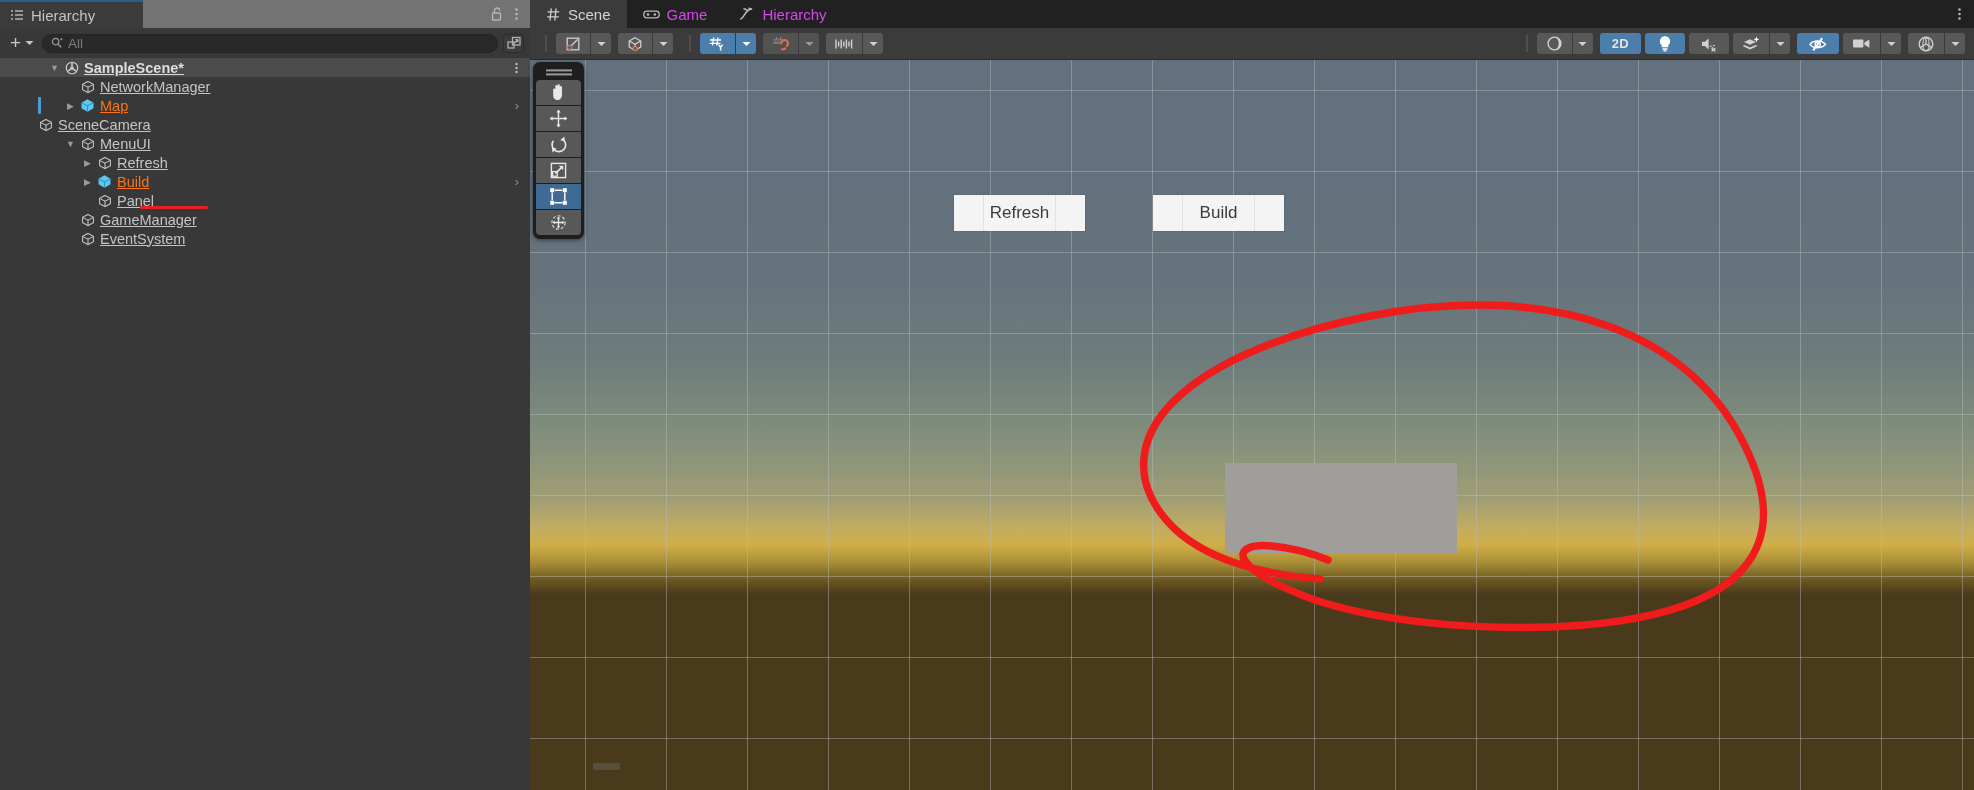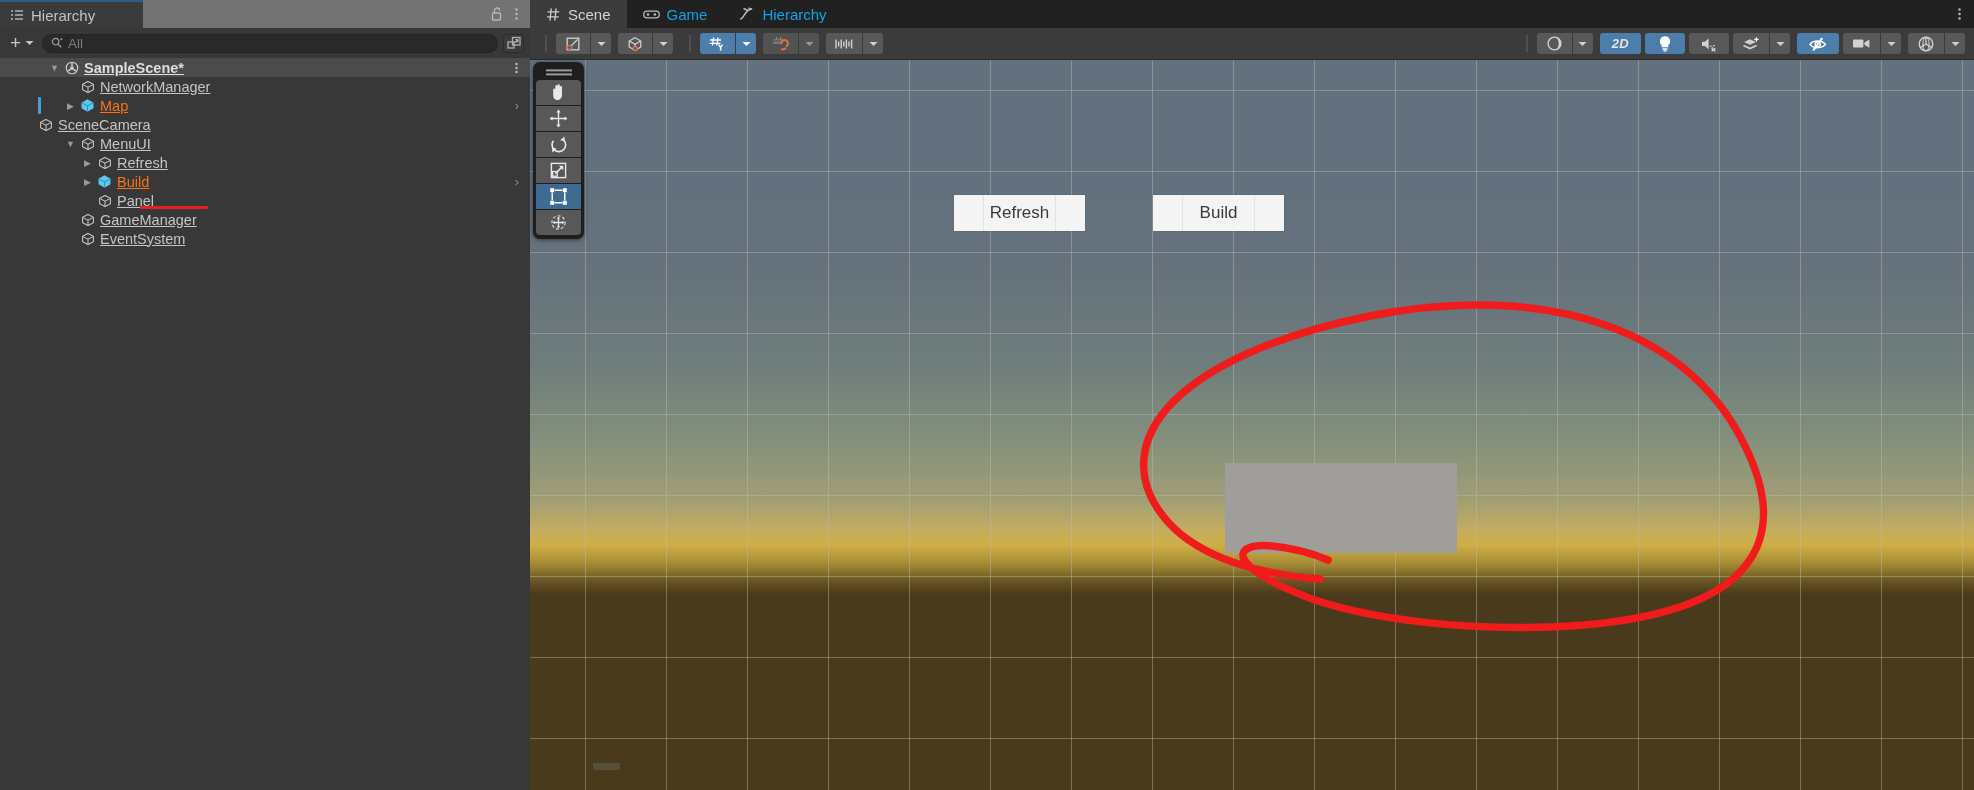--- a/index.html
+++ b/index.html
@@ -84,40 +84,40 @@
   }
 
   
   .sceneview { flex: 1; position: relative; background: #383838; }
   .s-tabbar {
     height: 28px; background: #212121; display: flex; align-items: stretch;
     position: relative;
   }
   .s-tab {
     display: flex; align-items: center; gap: 7px;
-    padding: 0 16px; color: #0ea5e9; font-size: 15px;
+    padding: 0 16px; color: #d946ef; font-size: 15px;
   }
   .s-tab.active { background: #3b3b3b; color: #d4d4d4; }
   .s-tab-spacer { flex: 1; }
   .s-tab-kebab { display: flex; align-items: center; padding-right: 12px; }
 
   .s-toolbar {
     height: 32px; background: #3b3b3b; display: flex; align-items: center;
     padding: 0 6px; gap: 0px; border-bottom: 1px solid #2b2b2b;
   }
   .tb-sep {
     width: 0; height: 17px; border-left: 1px solid #565656;
     border-right: 1px solid #565656; margin: 0 9px; opacity: .75;
   }
   .tb-btn {
     height: 21px; background: #585858; border-radius: 3px;
     display: flex; align-items: center; justify-content: center;
     padding: 0 7px; margin-right: 3px; min-width: 25px;
   }
-  .tb-btn.wide { padding: 0 9px; font-style: italic; }
+  .tb-btn.wide { padding: 0 9px; }
   .tb-btn.blue { background: #4c7eab; }
   .tb-btn.dim { background: #525252; }
   .tb-btn.caret { padding: 0 5px; min-width: 20px; }
   .tb-group { display: flex; align-items: center; margin-right: 7px; }
   .tb-group .tb-btn { margin-right: 0; border-radius: 0; }
   .tb-group .tb-btn:first-child { border-radius: 3px 0 0 3px; }
   .tb-group .tb-btn:last-child { border-radius: 0 3px 3px 0; }
   .tb-group.gap { gap: 1px; }
   .tb-spacer { flex: 1; }
   .tb-label { color: #e3e3e3; font-size: 13px; font-weight: bold; letter-spacing: .3px; }

